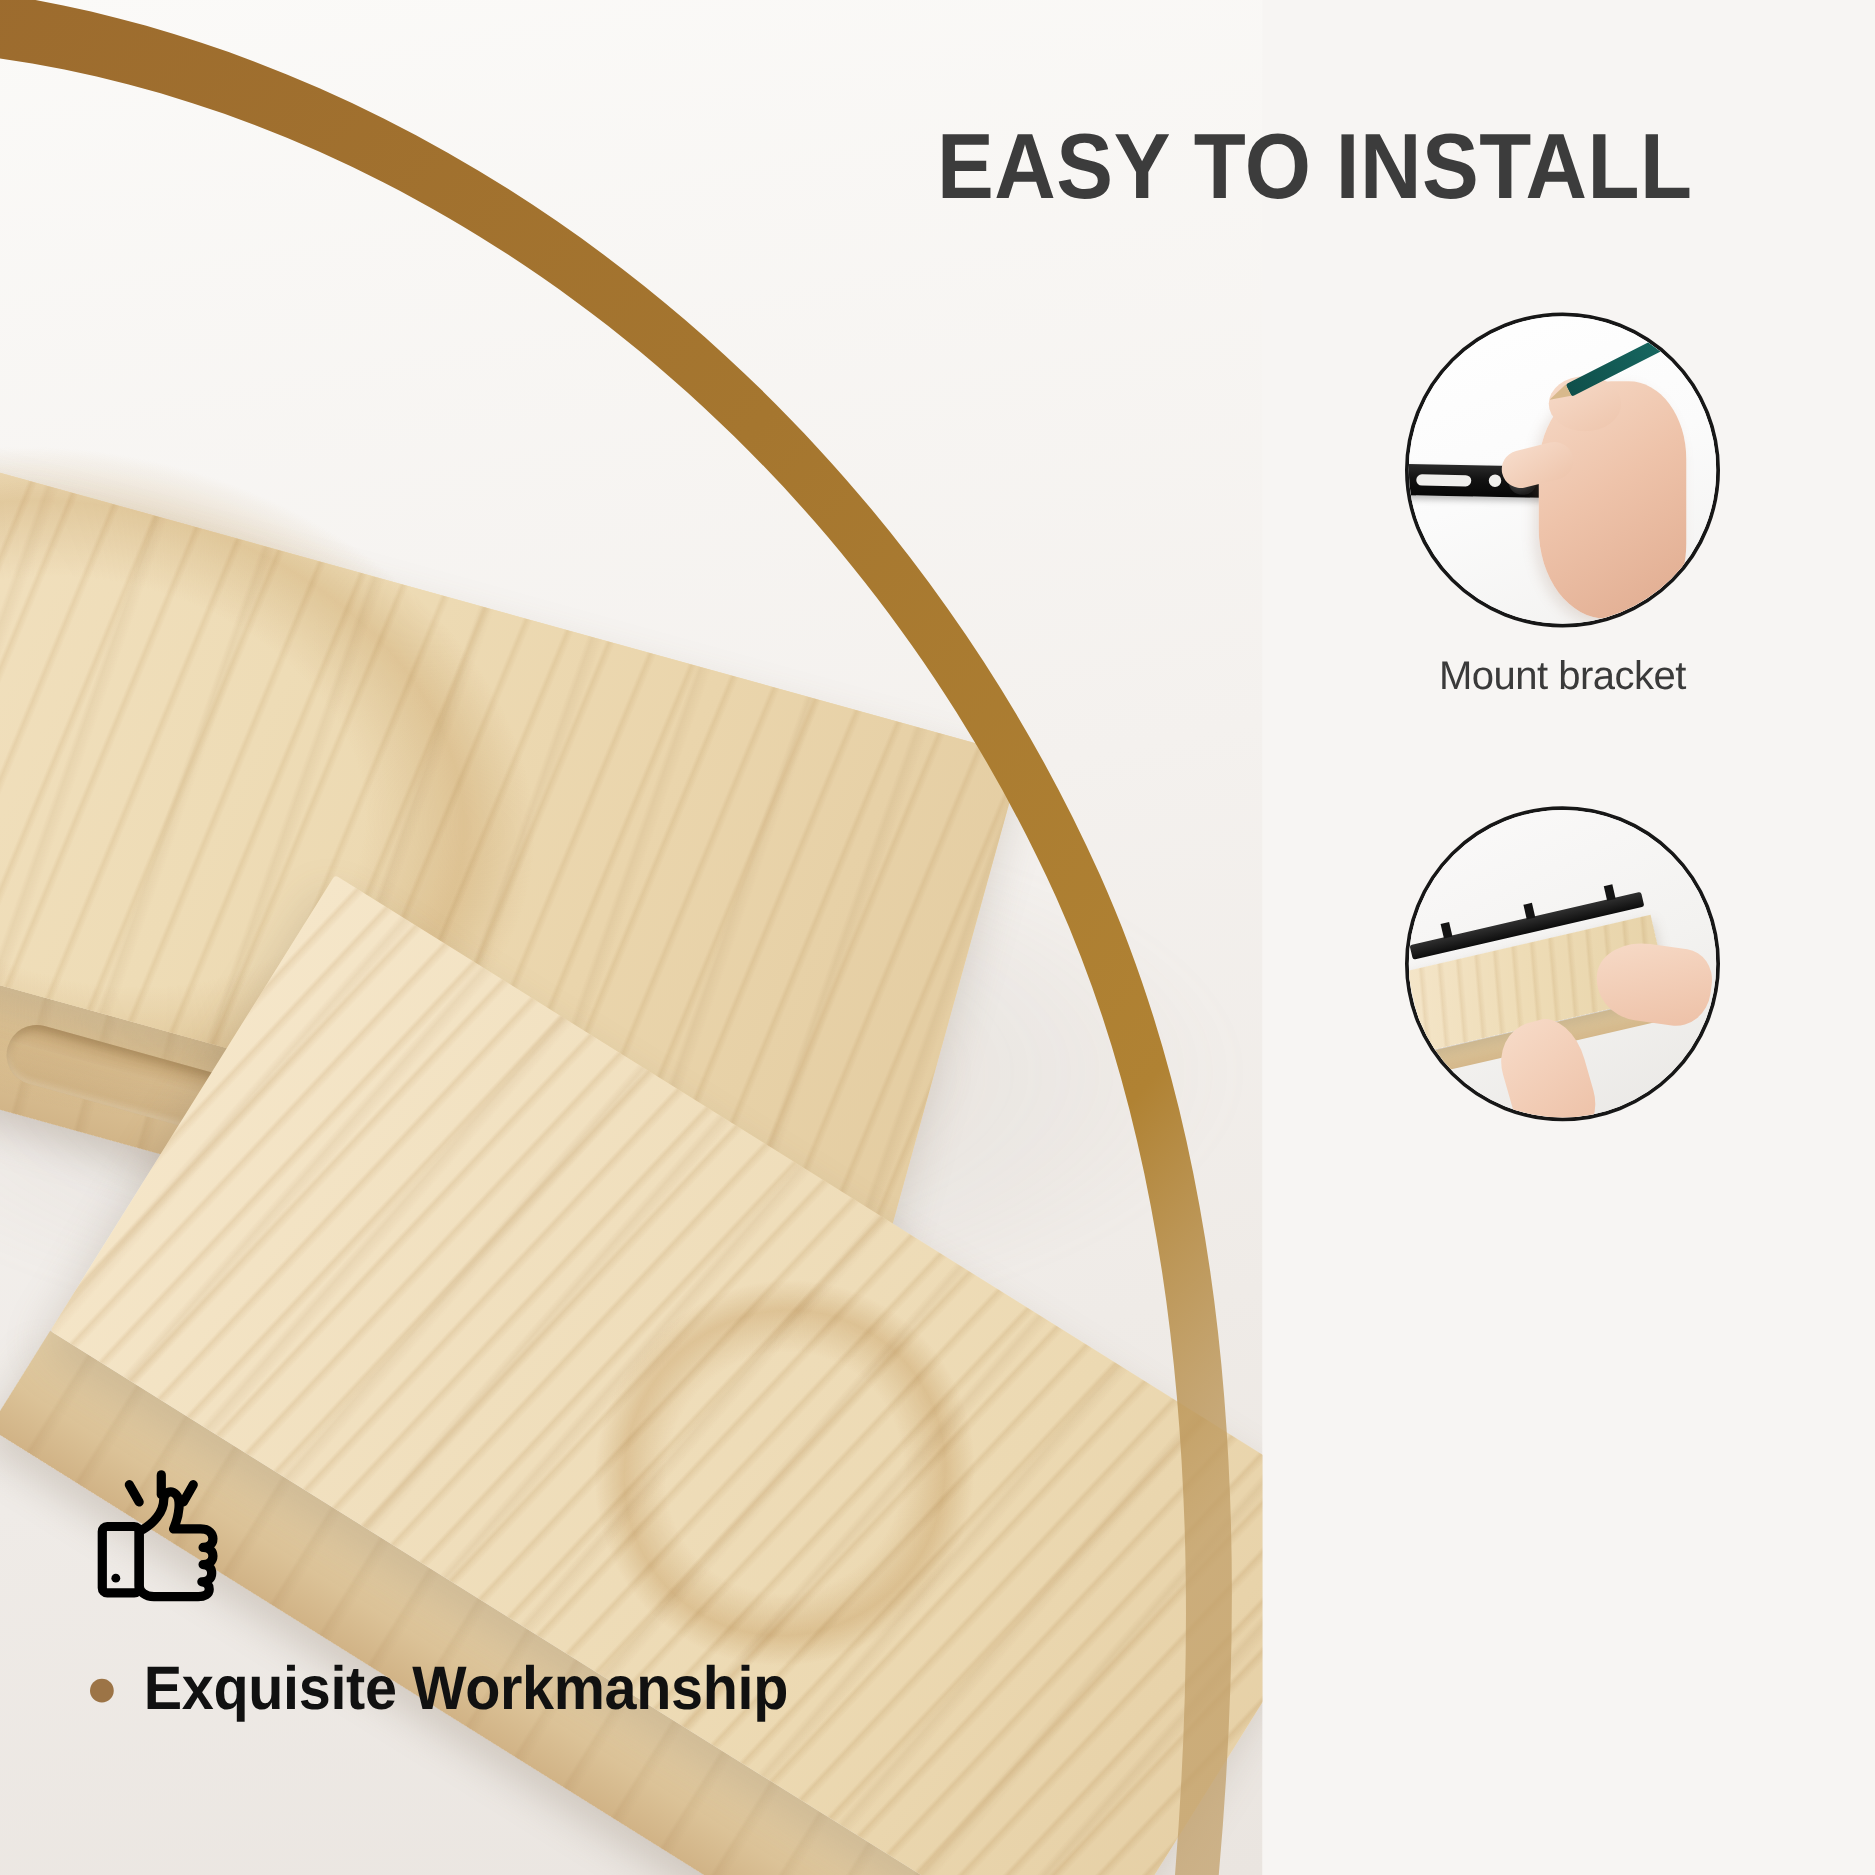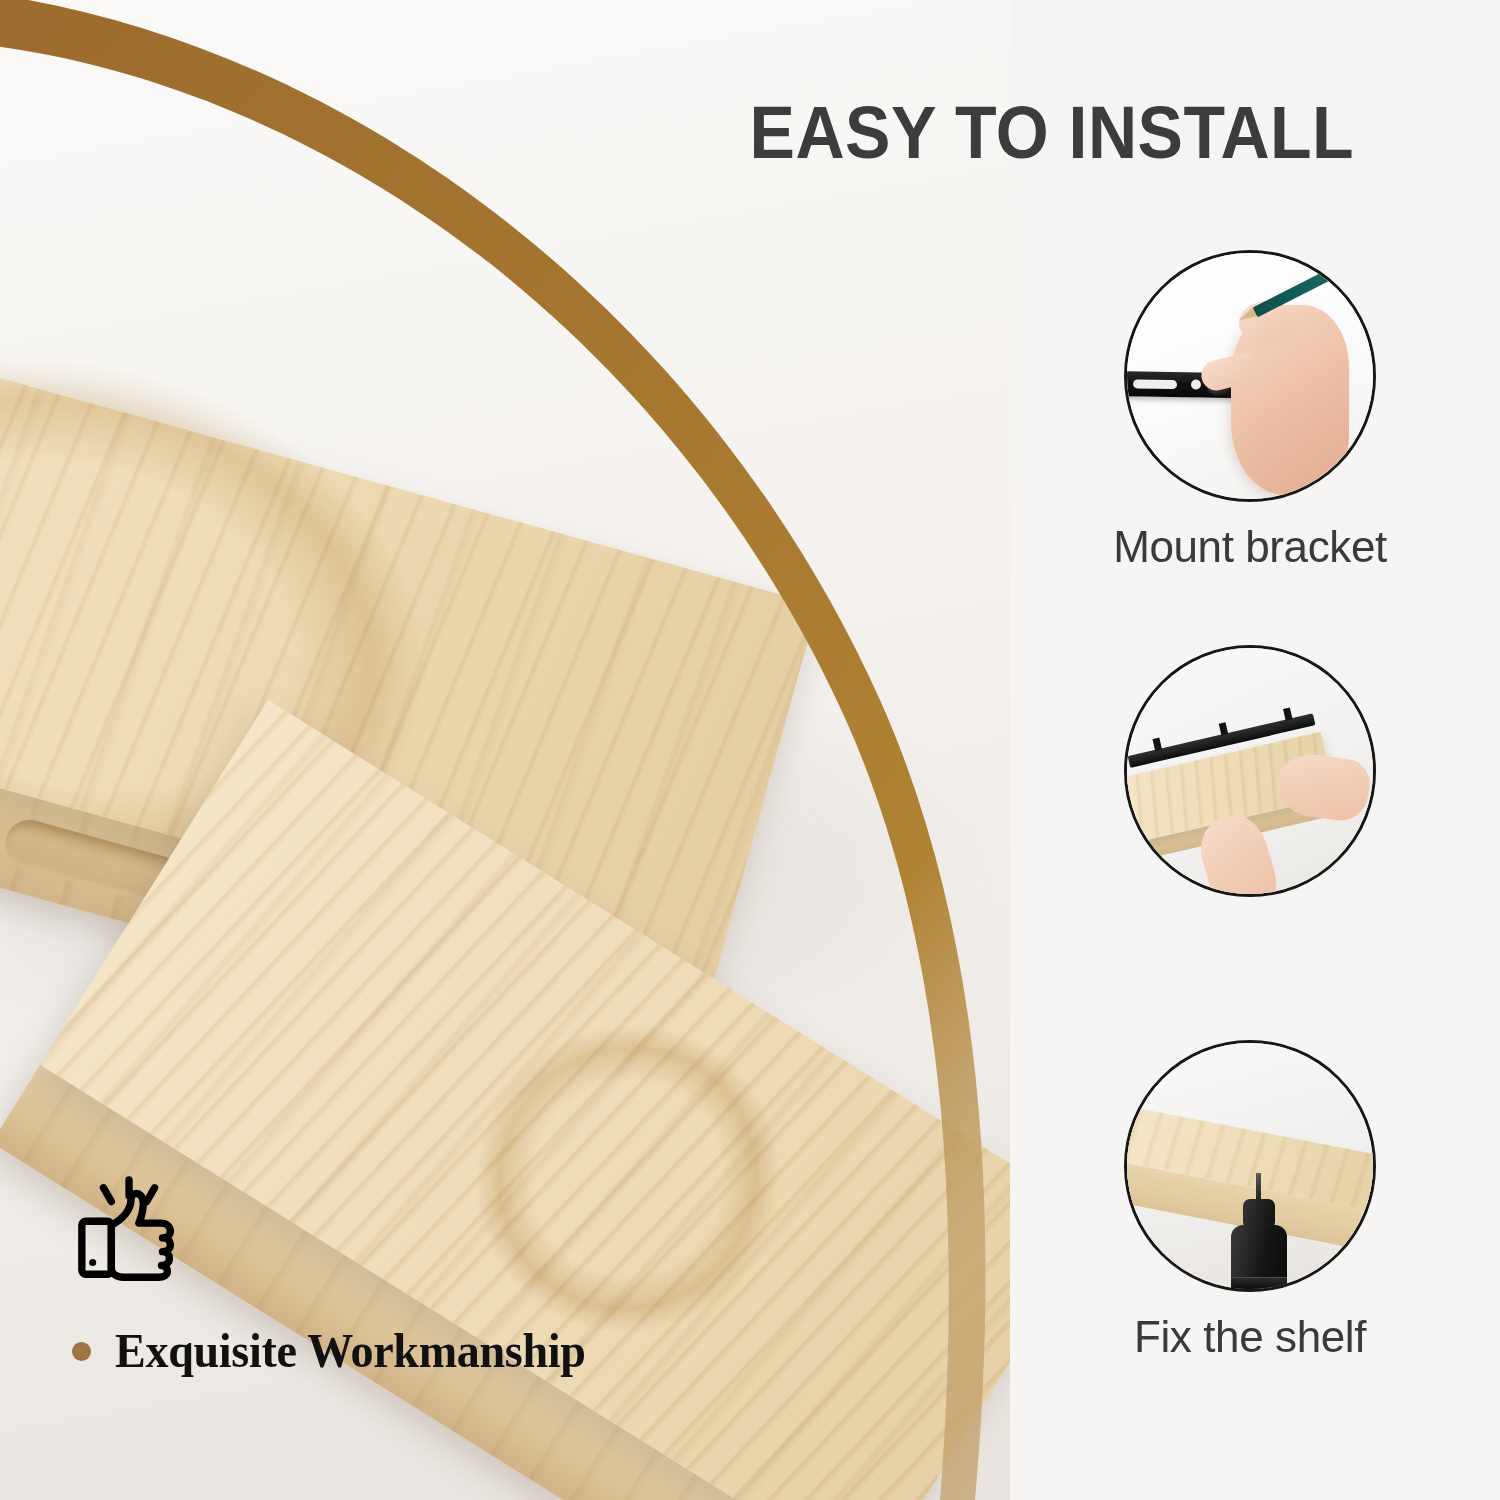--- a/index.html
+++ b/index.html
@@ -191,21 +191,21 @@
     position:relative;
     width:252px; height:252px;
     margin:0 auto;
     border-radius:50%;
     border:3px solid #171717;
     overflow:hidden;
     background:#ffffff;
   }
   .step-label{
     margin-top:20px;
-    font-size:44px;
+    font-size:32px;
     color:#3a3a3a;
     font-weight:400;
     letter-spacing:-0.4px;
     white-space:nowrap;
     text-align:center;
   }
 
   
   .wall{
     position:absolute; inset:0;
@@ -362,21 +362,20 @@
     position:absolute; left:0; bottom:0; width:100%; height:14px;
     background:linear-gradient(180deg,#14444f 0%,#0d3039 100%);
     border-radius:0 0 8px 8px;
   }
 
   
   .features{
     position:absolute;
     left:72px; bottom:95px;
     width:830px;
-    font-family:Liberation Serif, serif;
   }
   .thumb-icon{ margin-bottom:26px; }
   .feature-list{ list-style:none; }
   .feature-item{
     display:flex; align-items:center;
     margin-bottom:26px;
   }
   .bullet{
     width:19px; height:19px; border-radius:50%;
     background:#9c7446;
@@ -479,36 +478,20 @@
         </div>
         <div class="shelf2-edge"></div>
         <div class="shelf2">
           <div class="sg"></div>
         </div>
         <div class="hand-r"></div>
         <div class="hand-b"></div>
       </div>
     </div>
 
-    <div class="step">
-      <div class="step-photo">
-        <div class="wall3"></div>
-        <div class="shelf3-front"></div>
-        <div class="shelf3">
-          <div class="sg"></div>
-        </div>
-        <div class="drill">
-          <div class="bit"></div>
-          <div class="chuck"></div>
-          <div class="band"></div>
-          <div class="teal"></div>
-        </div>
-      </div>
-      <div class="step-label">Fix the shelf</div>
-    </div>
   </div>
 
   <div class="features">
 
     <div class="thumb-icon">
       <svg width="118" height="118" viewBox="0 0 120 120" xmlns="http://www.w3.org/2000/svg">
         <g fill="none" stroke="#000000" stroke-width="7.5" stroke-linecap="round" stroke-linejoin="round">
 
           <line x1="58" y1="6" x2="58" y2="22"></line>
           <line x1="32" y1="14" x2="40" y2="28"></line>

